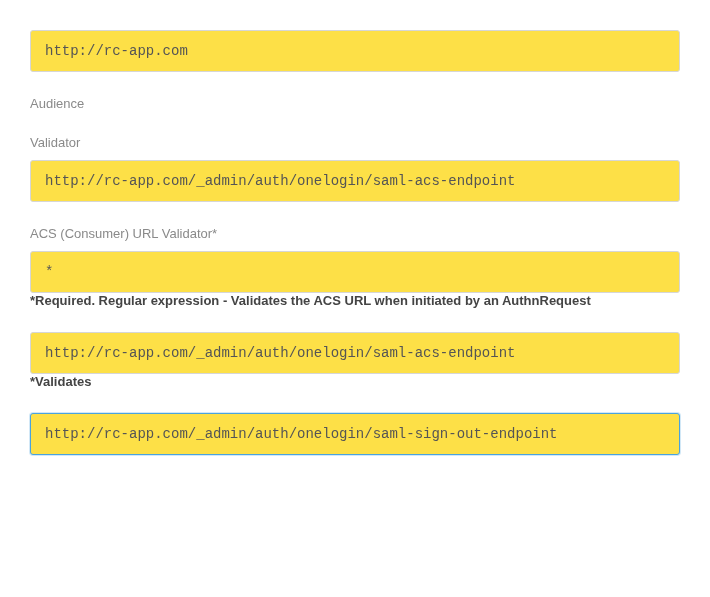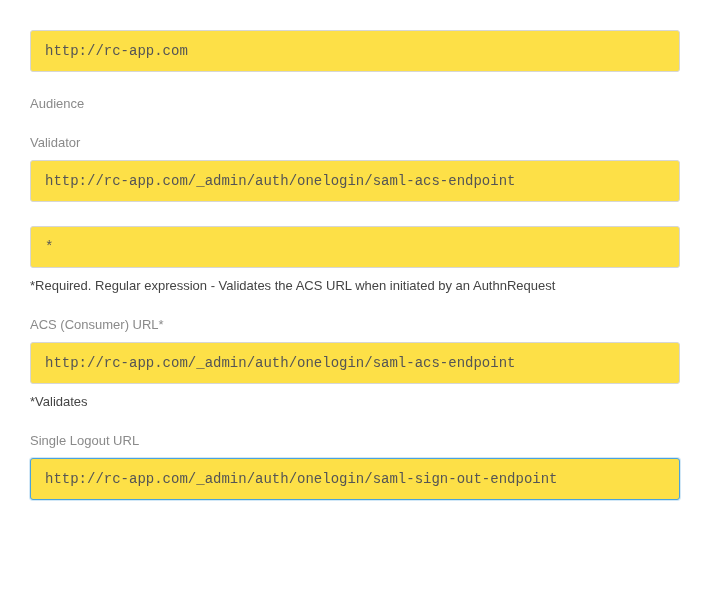--- a/index.html
+++ b/index.html
@@ -32,46 +32,45 @@
       outline: none;
       font-family: Liberation Mono, monospace;
     }
     .field-input.focused {
       border: 1px solid #4aa3df;
       box-shadow: 0 0 0 1px rgba(74,163,223,0.25);
     }
     .field-help {
       font-size: 13px;
       color: #444;
-      margin-top: 10px;
+      font-weight: bold;
     }
   </style>
 </head>
 <body>
 
 <div class="field">
   <input type="text" class="field-input" value="http://rc-app.com" style="">
 </div>
 
 <div class="field">
   <label class="field-label">Audience</label>
 </div>
 
 <div class="field">
   <label class="field-label">Validator</label>
   <input type="text" class="field-input" value="http://rc-app.com/_admin/auth/onelogin/saml-acs-endpoint" style="">
 </div>
 
 <div class="field">
+  <label class="field-label">ACS (Consumer) URL Validator*</label>
   <input type="text" class="field-input" value="*" style="">
   <div class="field-help">*Required. Regular expression - Validates the ACS URL when initiated by an AuthnRequest</div>
 </div>
 
 <div class="field">
-  <label class="field-label">ACS (Consumer) URL*</label>
   <input type="text" class="field-input" value="http://rc-app.com/_admin/auth/onelogin/saml-acs-endpoint" style="">
   <div class="field-help">*Validates</div>
 </div>
 
 <div class="field">
-  <label class="field-label">Single Logout URL</label>
   <input type="text" class="field-input focused" value="http://rc-app.com/_admin/auth/onelogin/saml-sign-out-endpoint" style="">
 </div>
 
 </body></html>

